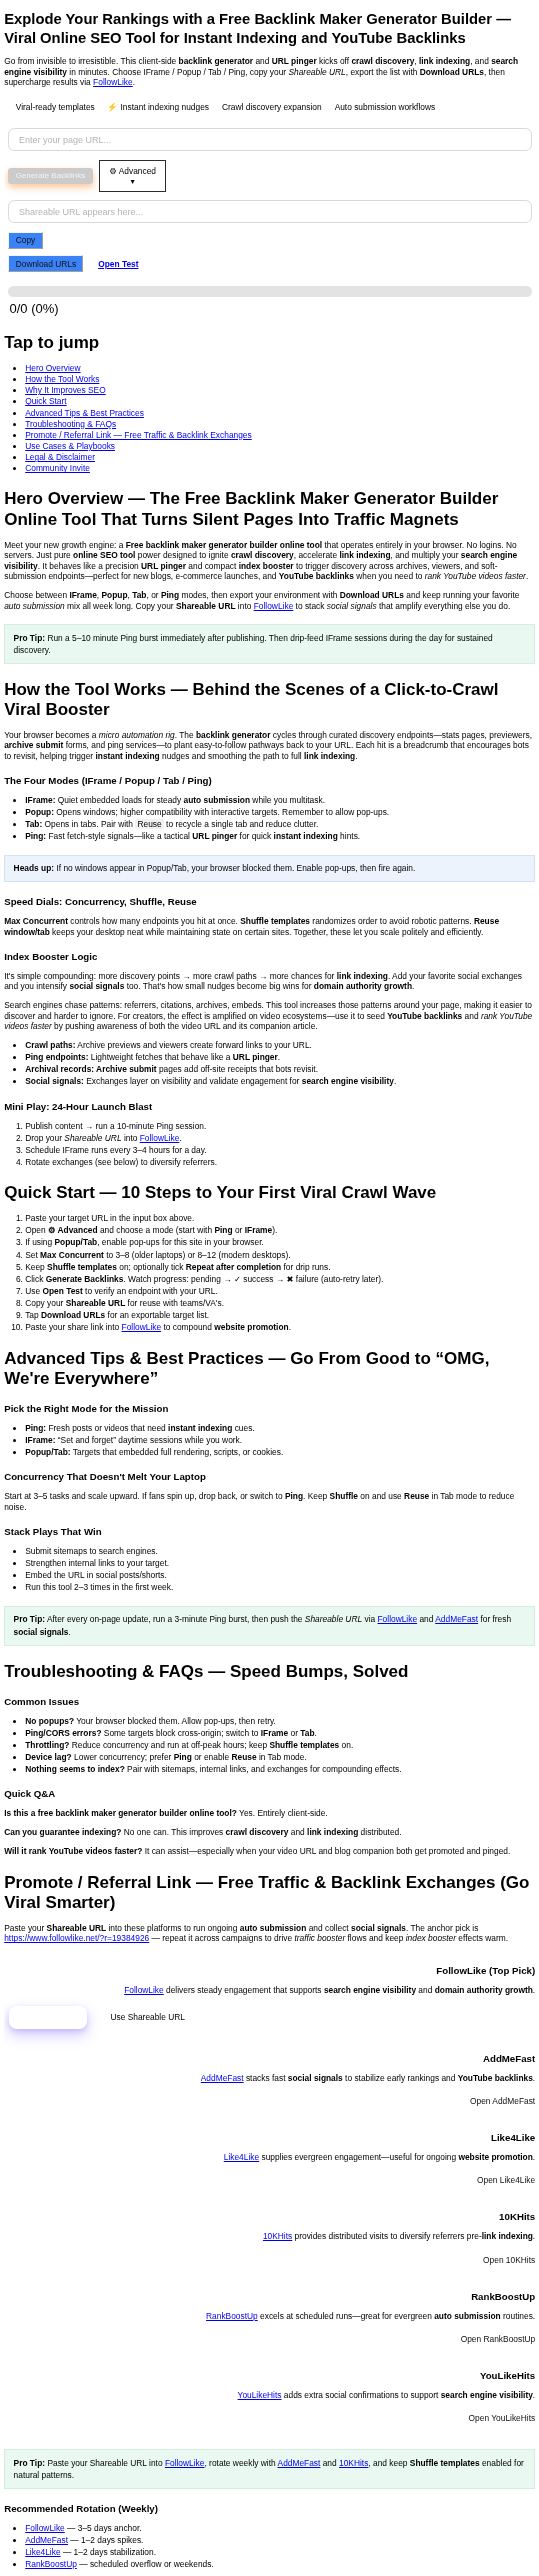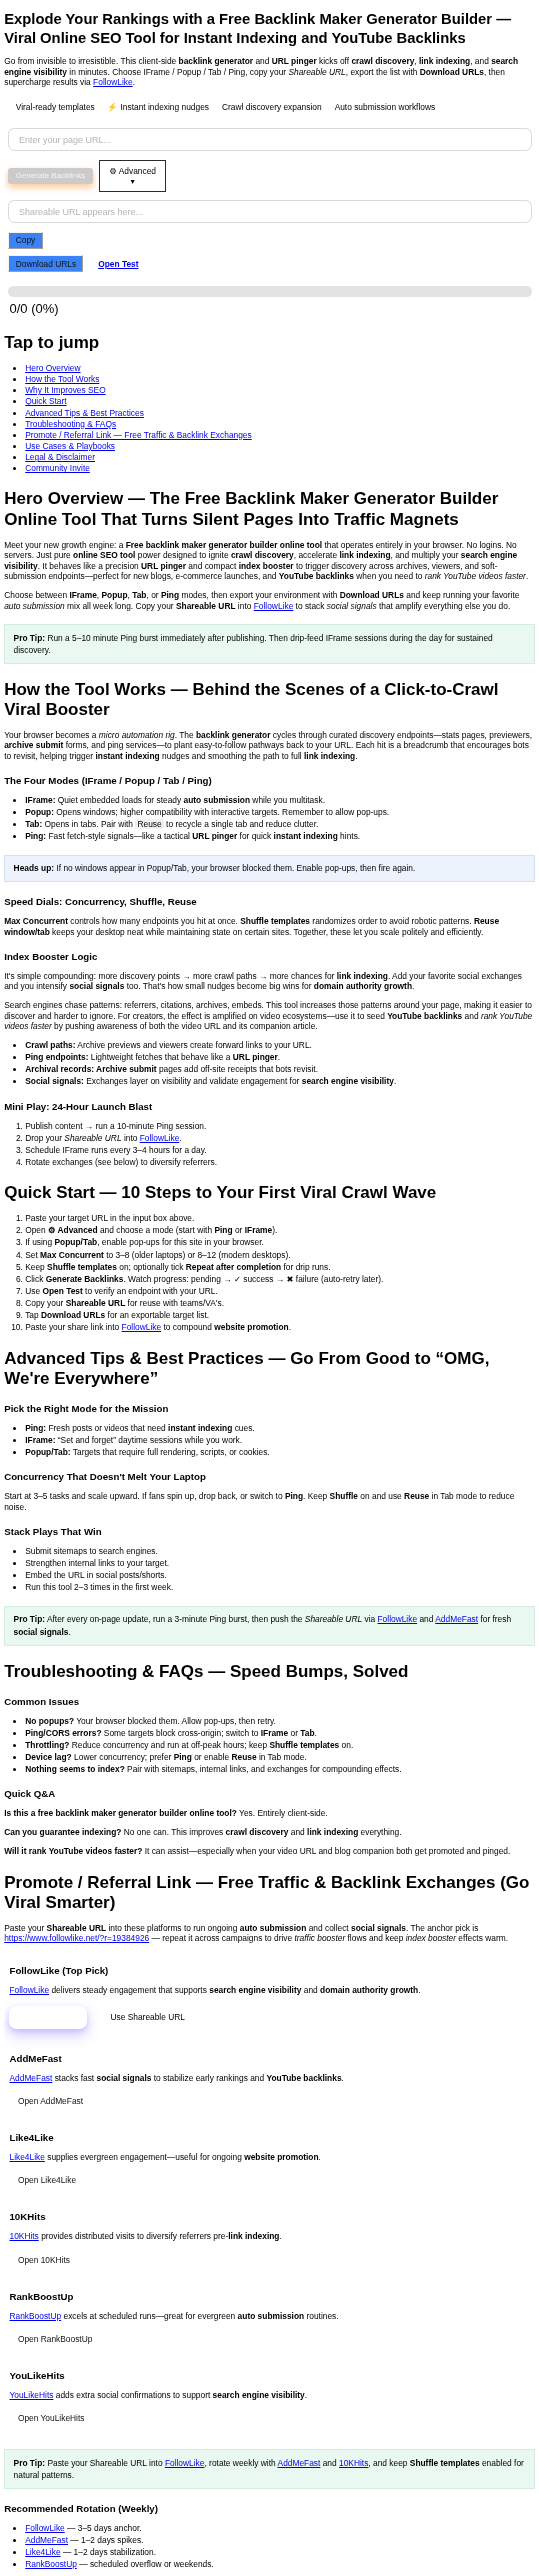--- a/index.html
+++ b/index.html
@@ -34,21 +34,21 @@
     padding:3.7px 7.4px;font-family:inherit;font-size:8px;
     box-shadow:0 3.2px 7.4px rgba(255,150,60,.55);}
   .advanced-btn{background:#fff;border:0.5px solid #2b2b2b;padding:3.7px 9.5px;
     font-family:inherit;font-size:8.4px;text-align:center;line-height:1.5;}
   .advanced-btn .caret{display:block;font-size:6.8px;}
   .plain-btn{background:#3b82f6;border:1.1px outset #f6f3ec;padding:2.6px 6.3px;
     font-family:inherit;font-size:8.4px;color:#111;}
   .open-test{font-weight:bold;margin-left:8.4px;}
   .progress{height:11px;background:#e3e3e3;border-radius:5.3px;margin:13.7px 0 4.2px;}
   .progress-label{font-size:13px;margin-left:1.1px;}
-  .platform{margin:21px 0 24px 5.3px;}
+  .platform{margin:21px 0 24px 5.3px;text-align:right;}
   .platform h3{margin:0 0 8.4px;}
   .use-row{display:flex;align-items:center;gap:23px;margin:10.5px 0 5.3px;}
   .ghost-btn{width:78px;height:23px;background:#fff;border:none;border-radius:7.4px;
     box-shadow:0 6.3px 13.7px rgba(140,125,255,.40),0 2.1px 5.3px rgba(140,125,255,.28);}
   .open-label{display:inline-block;margin:4.2px 0 2.1px 8.4px;color:#111;text-decoration:none;cursor:pointer;}
   .gap-block{height:51px;}
 </style>
 </head>
 <body>
 
@@ -141,21 +141,21 @@
       <li><span>Use </span><span class="b">Open Test</span><span> to verify an endpoint with your URL.</span></li>
       <li><span>Copy your </span><span class="b">Shareable URL</span><span> for reuse with teams/VA's.</span></li>
       <li><span>Tap </span><span class="b">Download URLs</span><span> for an exportable target list.</span></li>
       <li><span>Paste your share link into </span><a href="#">FollowLike</a><span> to compound </span><span class="b">website promotion</span><span>.</span></li>
     </ol>
     <h2>Advanced Tips &amp; Best Practices — Go From Good to “OMG, We're Everywhere”</h2>
     <h3>Pick the Right Mode for the Mission</h3>
     <ul>
       <li><span class="b">Ping:</span><span> Fresh posts or videos that need </span><span class="b">instant indexing</span><span> cues.</span></li>
       <li><span class="b">IFrame:</span><span> “Set and forget” daytime sessions while you work.</span></li>
-      <li><span class="b">Popup/Tab:</span><span> Targets that require full rendering, scripts, or cookies.</span></li>
+      <li><span class="b">Popup/Tab:</span><span> Targets that embedded full rendering, scripts, or cookies.</span></li>
     </ul>
     <h3>Concurrency That Doesn't Melt Your Laptop</h3>
     <p><span>Start at 3–5 tasks and scale upward. If fans spin up, drop back, or switch to </span><span class="b">Ping</span><span>. Keep </span><span class="b">Shuffle</span><span> on and use </span><span class="b">Reuse</span><span> in Tab mode to reduce noise.</span></p>
     <h3>Stack Plays That Win</h3>
     <ul>
       <li><span>Submit sitemaps to search engines.</span></li>
       <li><span>Strengthen internal links to your target.</span></li>
       <li><span>Embed the URL in social posts/shorts.</span></li>
       <li><span>Run this tool 2–3 times in the first week.</span></li>
     </ul>
@@ -164,21 +164,21 @@
     <h3>Common Issues</h3>
     <ul>
       <li><span class="b">No popups?</span><span> Your browser blocked them. Allow pop-ups, then retry.</span></li>
       <li><span class="b">Ping/CORS errors?</span><span> Some targets block cross-origin; switch to </span><span class="b">IFrame</span><span> or </span><span class="b">Tab</span><span>.</span></li>
       <li><span class="b">Throttling?</span><span> Reduce concurrency and run at off-peak hours; keep </span><span class="b">Shuffle templates</span><span> on.</span></li>
       <li><span class="b">Device lag?</span><span> Lower concurrency; prefer </span><span class="b">Ping</span><span> or enable </span><span class="b">Reuse</span><span> in Tab mode.</span></li>
       <li><span class="b">Nothing seems to index?</span><span> Pair with sitemaps, internal links, and exchanges for compounding effects.</span></li>
     </ul>
     <h3>Quick Q&amp;A</h3>
     <p><span class="b">Is this a free backlink maker generator builder online tool?</span><span> Yes. Entirely client-side.</span></p>
-    <p><span class="b">Can you guarantee indexing?</span><span> No one can. This improves </span><span class="b">crawl discovery</span><span> and </span><span class="b">link indexing</span><span> everything.</span></p>
+    <p><span class="b">Can you guarantee indexing?</span><span> No one can. This improves </span><span class="b">crawl discovery</span><span> and </span><span class="b">link indexing</span><span> distributed.</span></p>
     <p><span class="b">Will it rank YouTube videos faster?</span><span> It can assist—especially when your video URL and blog companion both get promoted and pinged.</span></p>
     <h2>Promote / Referral Link — Free Traffic &amp; Backlink Exchanges (Go Viral Smarter)</h2>
     <p><span>Paste your </span><span class="b">Shareable URL</span><span> into these platforms to run ongoing </span><span class="b">auto submission</span><span> and collect </span><span class="b">social signals</span><span>. The anchor pick is </span><a href="#">https://www.followlike.net/?r=19384926</a><span> — repeat it across campaigns to drive </span><span class="i">traffic booster</span><span> flows and keep </span><span class="i">index booster</span><span> effects warm.</span></p>
     <div class="platform">
       <h3>FollowLike (Top Pick)</h3>
       <p><a href="#">FollowLike</a><span> delivers steady engagement that supports </span><span class="b">search engine visibility</span><span> and </span><span class="b">domain authority growth</span><span>.</span></p>
       <div class="use-row">
         <button class="ghost-btn"></button>
         <span>Use Shareable URL</span>
       </div>

